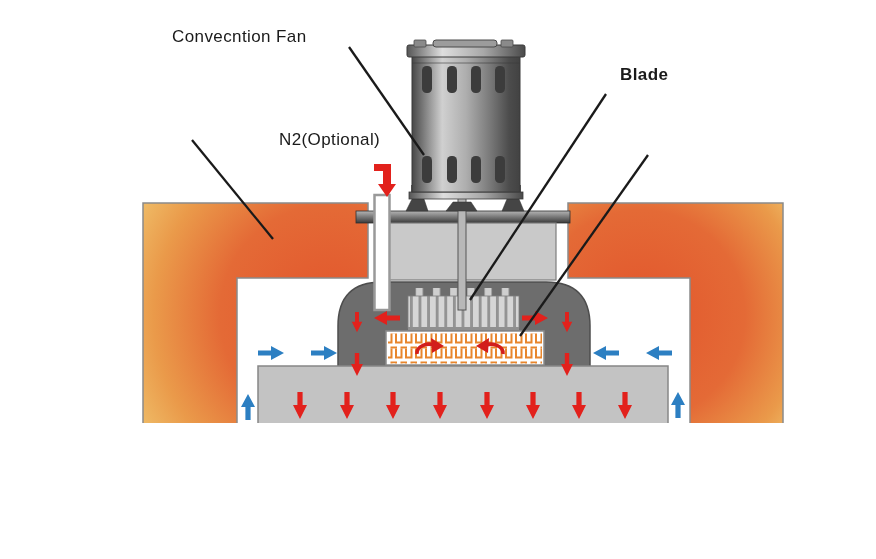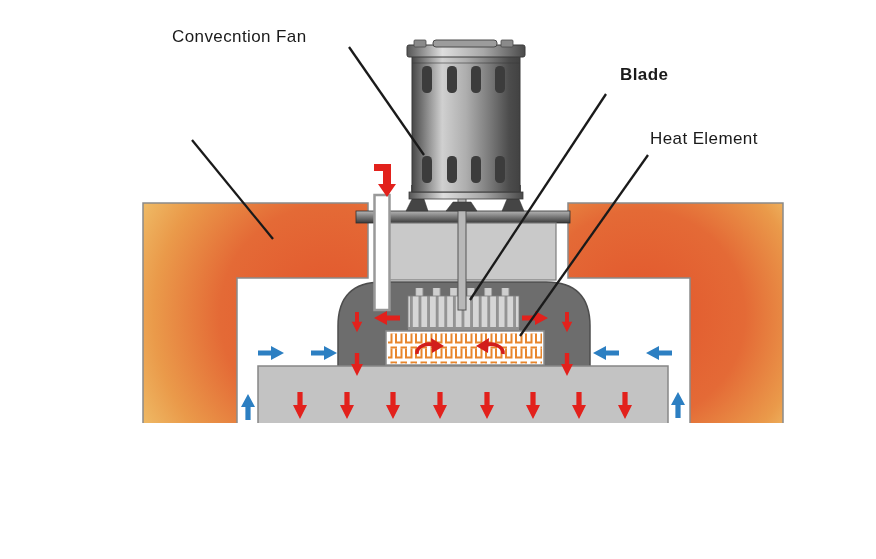--- a/index.html
+++ b/index.html
@@ -210,15 +210,15 @@
   <g stroke="#1a1a1a" stroke-width="2.3">
     <line x1="349" y1="47" x2="424" y2="155"></line>
     <line x1="192" y1="140" x2="273" y2="239"></line>
     <line x1="606" y1="94" x2="470" y2="300"></line>
     <line x1="648" y1="155" x2="520" y2="336"></line>
     <line x1="642" y1="452" x2="671" y2="499"></line>
   </g>
 </svg>
 
 <div class="lbl lbl-fan">Convecntion Fan</div>
+<div class="lbl lbl-n2">N2(Optional)</div>
 <div class="lbl lbl-blade">Blade</div>
-<div class="lbl lbl-he">Heat Element</div>
 </div>
 
 </body></html>

